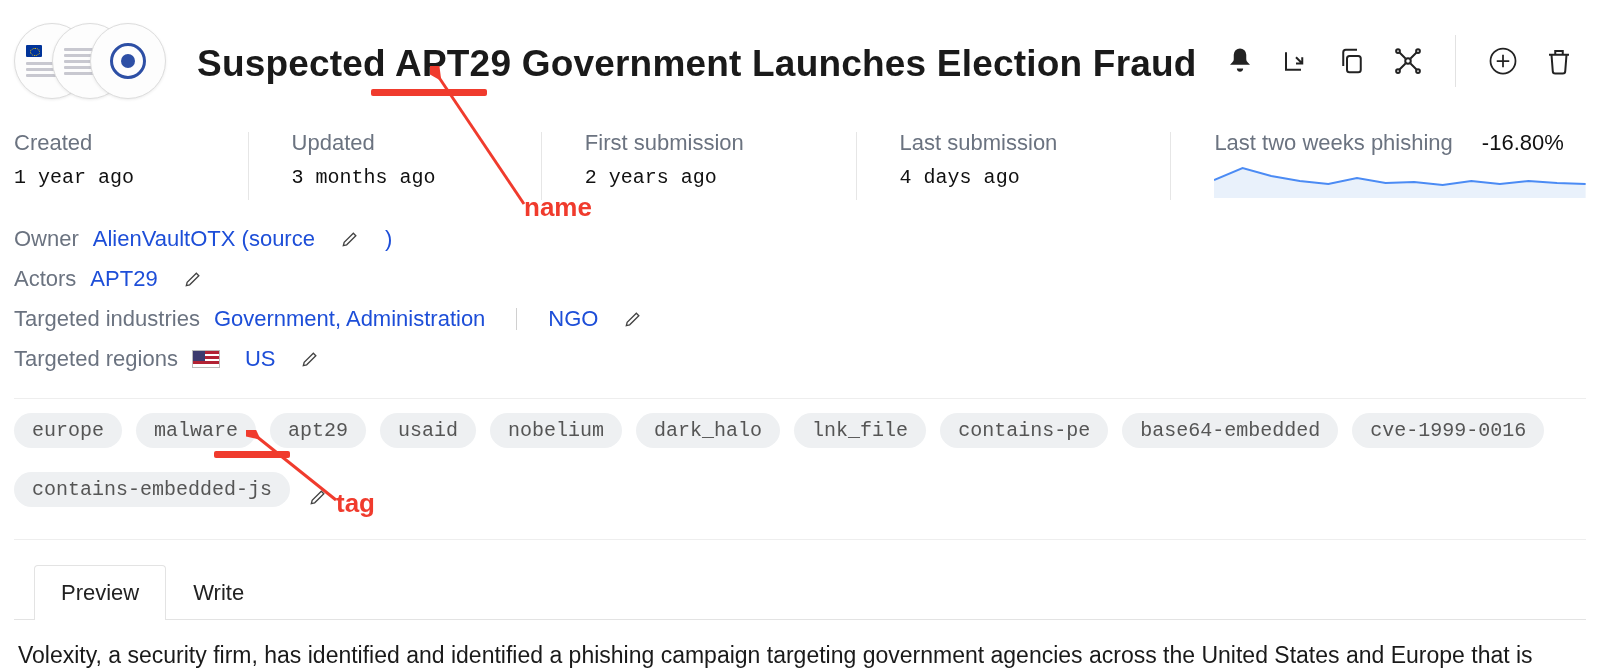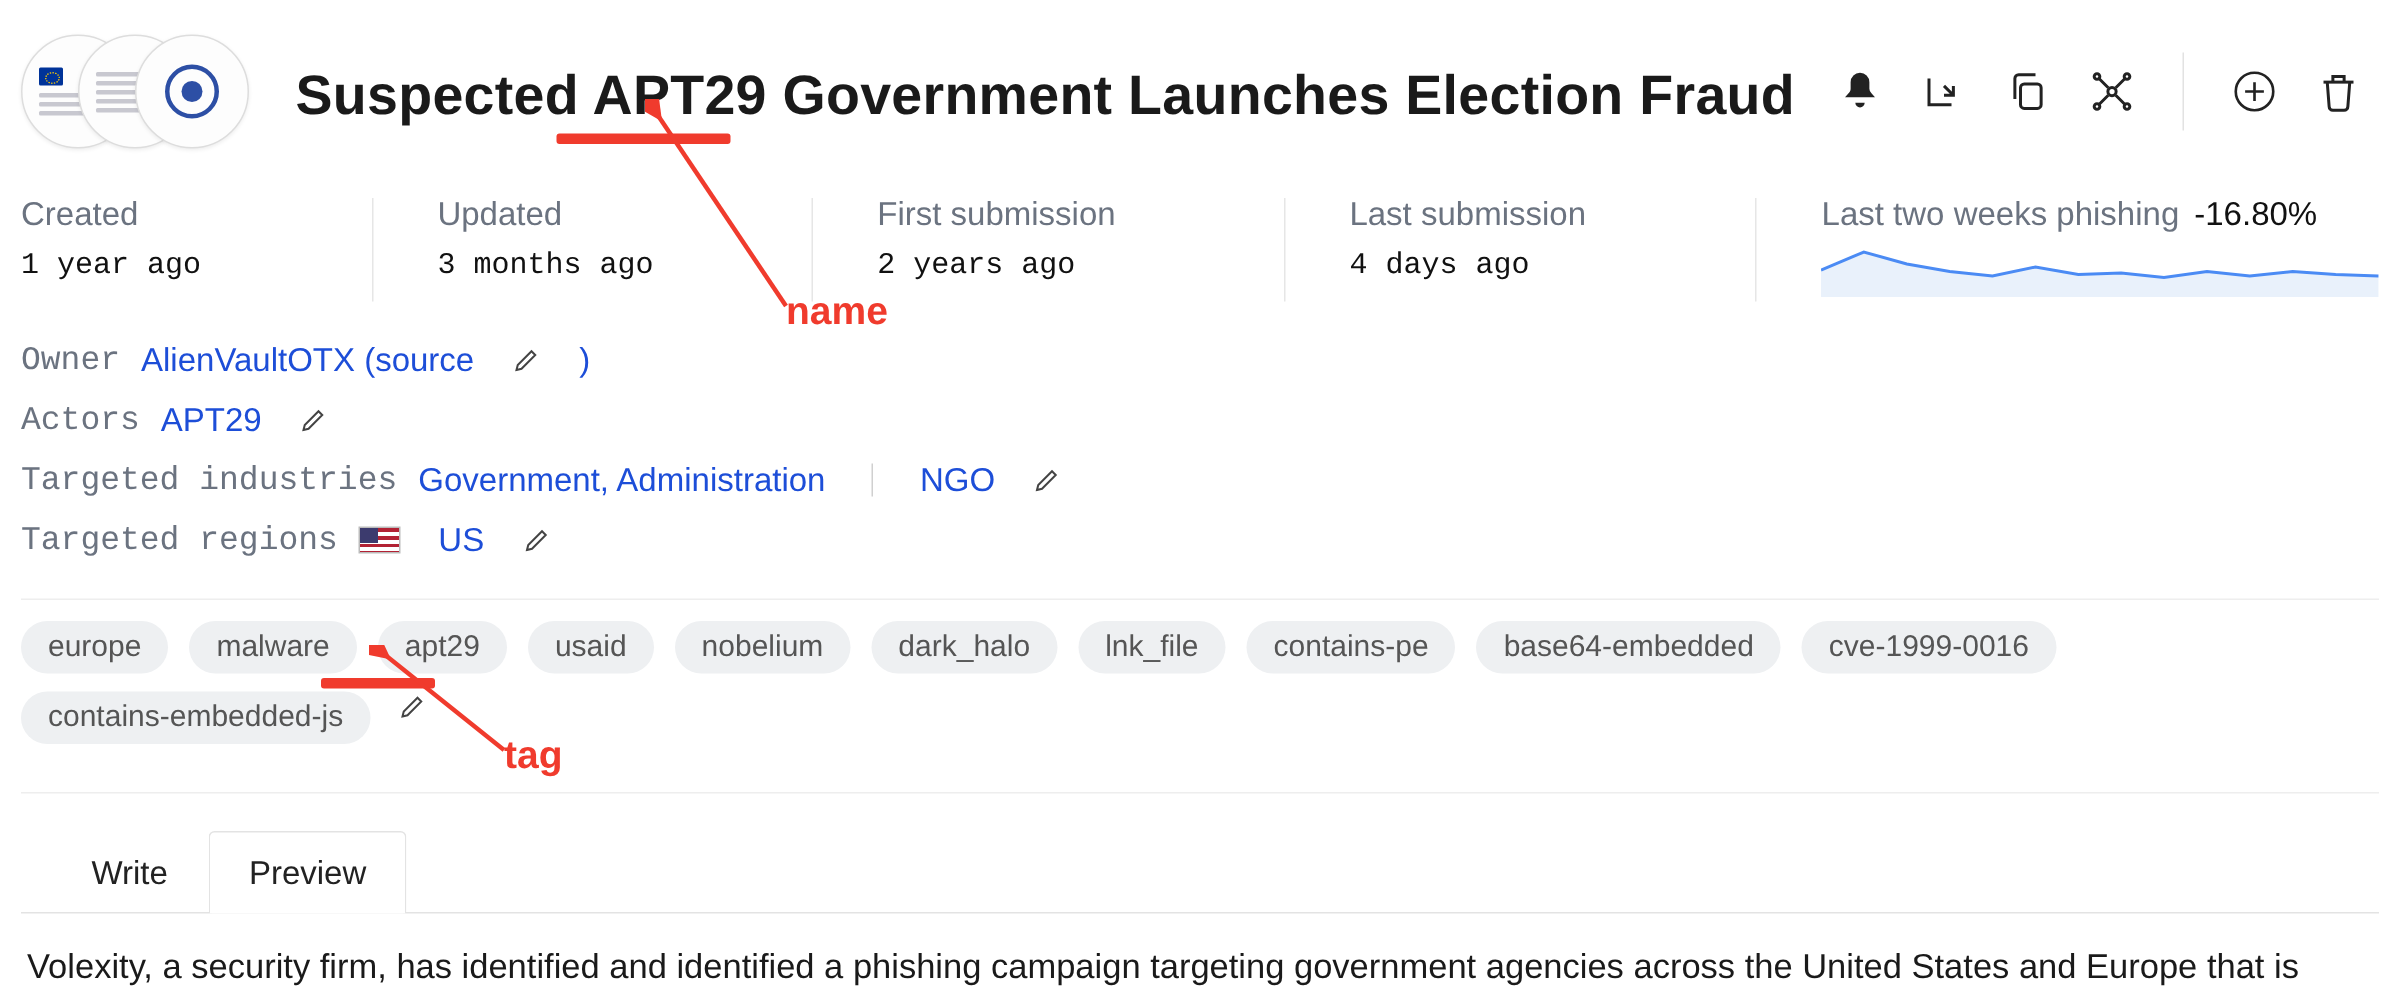--- a/index.html
+++ b/index.html
@@ -41,39 +41,39 @@
   .meta-cell + .meta-cell { padding-left: 44px;}
   .meta-cell + .meta-cell::before { content:""; position:absolute; left:0; top:2px; bottom:2px; width:1px; background:#e6e6e6;}
   .meta-cell.created{ flex-basis:238px;}
   .meta-cell.updated{ flex-basis:298px;}
   .meta-cell.first{ flex-basis:320px;}
   .meta-cell.last{ flex-basis:320px;}
   .meta-cell.activity{ flex:1 1 auto; padding-right:0;}
   .meta-label { color:#6b7380; font-size:22px; margin-bottom:10px;}
   .meta-value { color:#111; font-size:20px;font-family:Liberation Mono, monospace;}
   .activity-head { display:flex; align-items:center; gap:10px; font-size:22px; color:#6b7380; white-space:nowrap; margin-bottom:6px;}
-  .activity-head .pct { color:#111;}
+  .activity-head .pct { color:#111;margin-left:19px;}
   .spark { width:100%; height:36px; }
 
   
   .attrs { display:flex; flex-direction:column; gap:14px; margin-bottom:26px; font-size:22px;}
   .attr { display:flex; align-items:center; gap:14px;}
-  .attr .albl { color:#6b7380;font-family:Liberation Mono, monospace;}
+  .attr .albl { color:#6b7380;}
   .attr .aval { color:#1d4ed8; display:flex; align-items:center; gap:25px; flex-wrap:wrap;}
   .pencil { width:20px; height:20px; color:#444;}
   .pencil svg{ width:20px; height:20px; stroke:#444; fill:none; stroke-width:1.6;}
   .vsep { display:inline-block; width:1px; height:22px; background:#d0d0d0; margin:0 6px;}
   .usflag { width:28px; height:18px; background:#fff; border:1px solid #bbb; position:relative; display:inline-block;}
   .usflag::before{content:""; position:absolute; left:0; top:0; right:0; bottom:0;
     background: repeating-linear-gradient(#b22234 0 2.6px, #fff 2.6px 5.2px);}
   .usflag::after{content:""; position:absolute; left:0; top:0; width:12px; height:10px; background:#3c3b6e;}
 
   
   .tags-wrap { border-top:1px solid #eee; border-bottom:1px solid #eee; padding:14px 0 32px 0; position:relative; margin-bottom:24px;}
-  .tags { display:flex; flex-wrap:wrap; gap:12px 14px; align-items:flex-start;}
+  .tags { display:flex; flex-wrap:wrap; gap:24px 14px; align-items:flex-end;font-family:Liberation Mono, monospace;}
   .tag { background:#eef0f2; color:#555; border-radius:18px; padding:6px 18px; font-size:20px; white-space:nowrap; cursor:pointer;}
   .tags .pencil{ margin-left:4px;}
   .underline-tag{ position:absolute; left:200px; top:52px; width:76px; height:7px; background:#f03b2d; border-radius:2px;}
 
   
   .anno { position: fixed; pointer-events:none; z-index:50;}
   .anno-label { color:#f03b2d; font-weight:700; font-size:26px;}
   #anno-name { left:524px; top:192px; width:220px;}
   #anno-name svg{ position:absolute; left:-94px; top:-126px; }
   #anno-name .anno-label{ position:absolute; left:0; top:0;}
@@ -251,22 +251,22 @@
       <span class="tag">cve-1999-0016</span>
       <span class="tag">contains-embedded-js</span>
       <span class="pencil"><svg viewBox="0 0 24 24">
           <path d="M4 20l4-1 11-11-3-3L5 16l-1 4z" fill="none" stroke="#444" stroke-width="1.6"></path>
         </svg></span>
     </div>
   <div class="underline-tag"></div>
 </div>
 
 <div class="tabs">
+  <div class="tab active">Preview</div>
   <div class="tab">Write</div>
-  <div class="tab active">Preview</div>
 </div>
 
 <p class="desc">Volexity, a security firm, has identified and identified a phishing campaign targeting government agencies across the United States and Europe that is believed to be related to APT29.</p>
 
 <div class="anno" id="anno-name">
   <svg width="120" height="150">
       <defs>
         <marker id="ah1" markerWidth="10" markerHeight="10" refX="2" refY="5" orient="auto">
           <path d="M0,5 L10,0 L10,10 z" fill="#f03b2d"></path>
         </marker>

